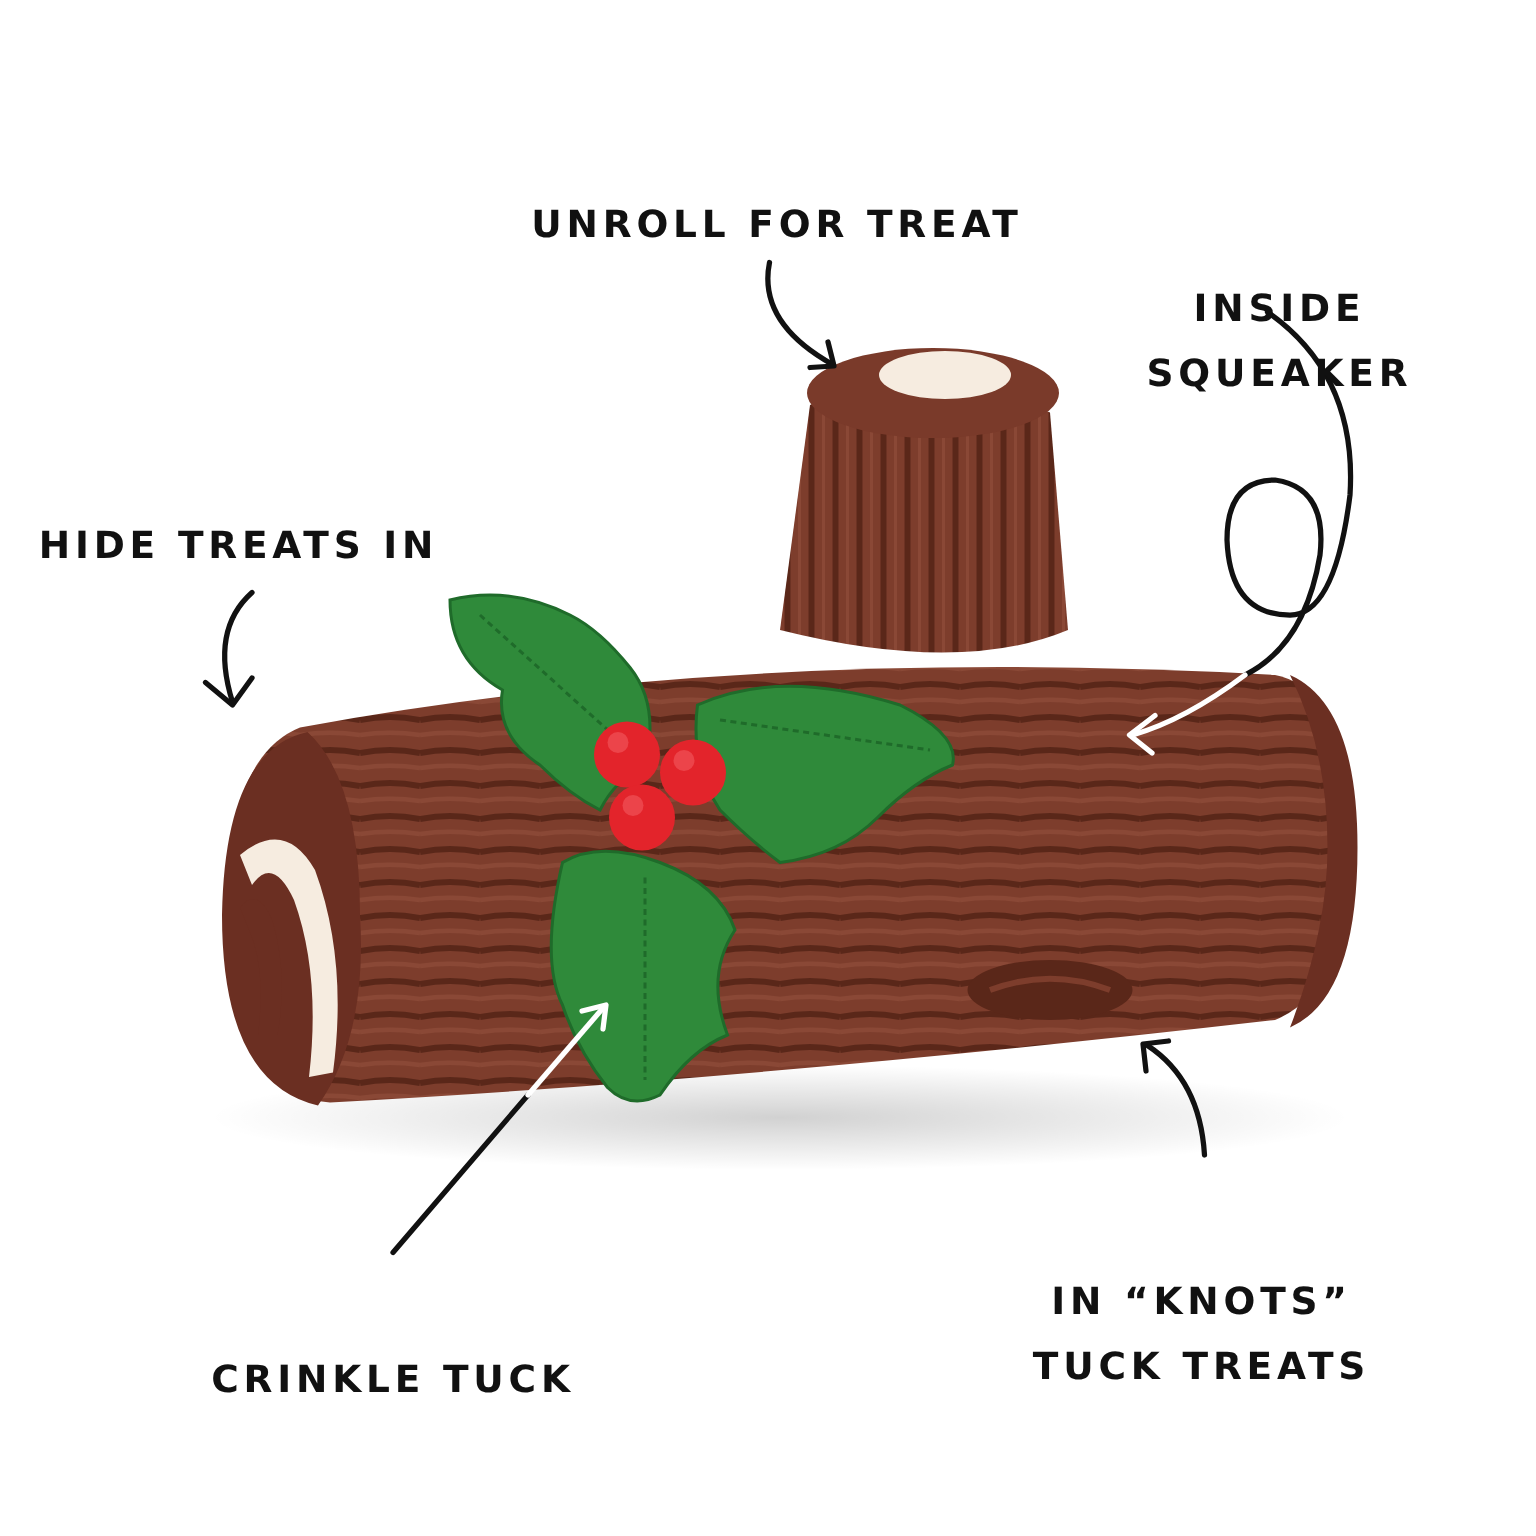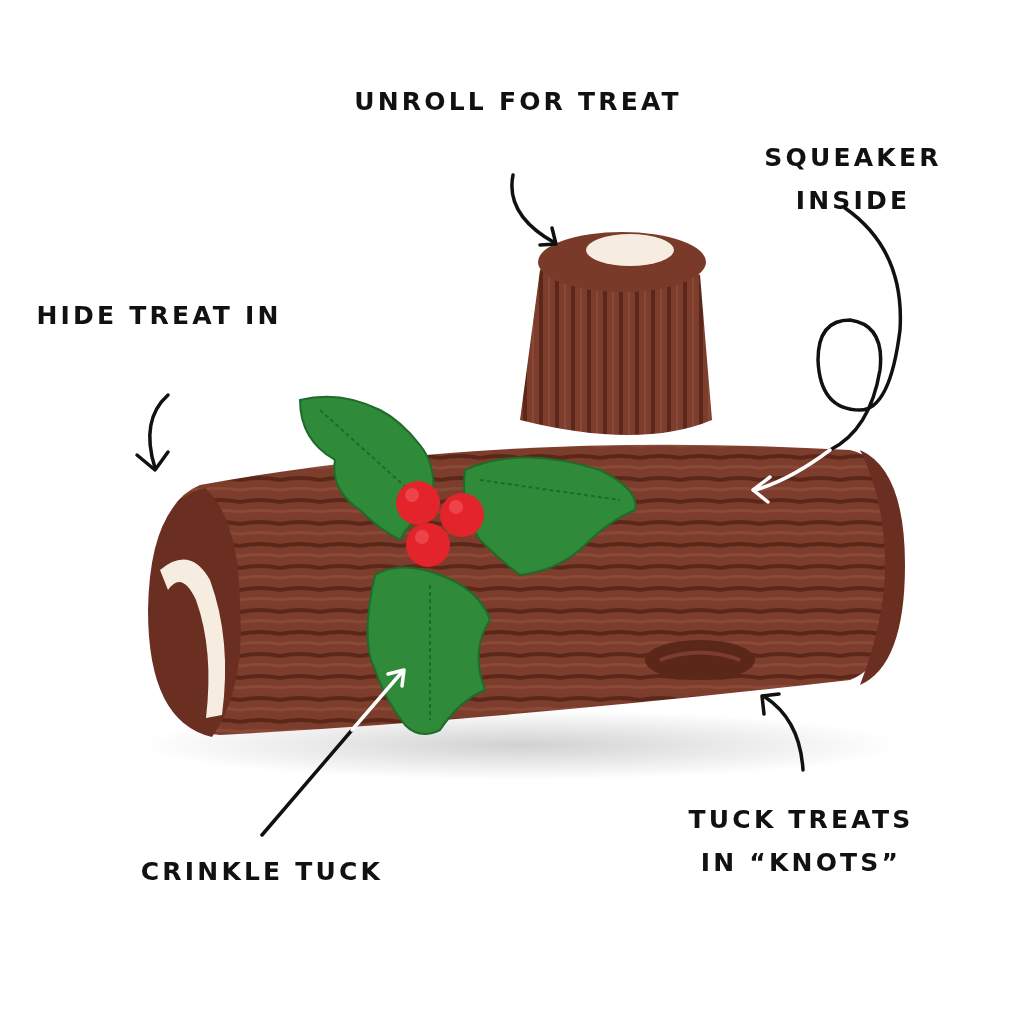--- a/index.html
+++ b/index.html
@@ -1,18 +1,18 @@
 <!DOCTYPE html>
 <html><head>
   <meta charset="utf-8">
   <style>
     html, body { margin: 0; padding: 0; background: #ffffff; }
     body { width: 1024px; height: 1024px; position: relative; overflow: hidden; font-family: "DejaVu Sans", sans-serif; }
     .stage { position: absolute; left: 0; top: 0; width: 1024px; height: 1024px; }
-    .callout { position: absolute; text-align: center; color: #111111; font-family: "DejaVu Sans", sans-serif; font-weight: bold; font-size: 25px; letter-spacing: 3.2px; line-height: 43px; white-space: nowrap; }
+    .callout { position: absolute; text-align: center; color: #111111; font-family: "DejaVu Sans", sans-serif; font-weight: bold; font-size: 25px; letter-spacing: 3.2px; line-height: 43px; white-space: nowrap; margin-top: 48px; }
     .callout span { display: block; }
     svg.art { position: absolute; left: 0; top: 0; }
   </style>
 </head>
 <body>
 
 <div class="stage">
 
   <svg class="art" width="1024" height="1024" viewBox="0 0 1024 1024">
     <defs>
@@ -100,30 +100,30 @@
         <path d="M764 714 L762 696 L779 694"></path>
       </g>
     </g>
   </svg>
 
   <div class="callout" style="left:338px; top:80px; width:360px;">
     <span>UNROLL FOR TREAT</span>
   </div>
 
   <div class="callout" style="left:748px; top:136px; width:210px;">
+    <span>INSIDE</span>
     <span>SQUEAKER</span>
-    <span>INSIDE</span>
   </div>
 
   <div class="callout" style="left:14px; top:294px; width:290px;">
-    <span>HIDE TREAT IN</span>
+    <span>HIDE TREATS IN</span>
   </div>
 
   <div class="callout" style="left:112px; top:850px; width:300px;">
     <span>CRINKLE TUCK</span>
   </div>
 
   <div class="callout" style="left:676px; top:798px; width:250px;">
+    <span>IN “KNOTS”</span>
     <span>TUCK TREATS</span>
-    <span>IN “KNOTS”</span>
   </div>
 
 </div>
 
 </body></html>

